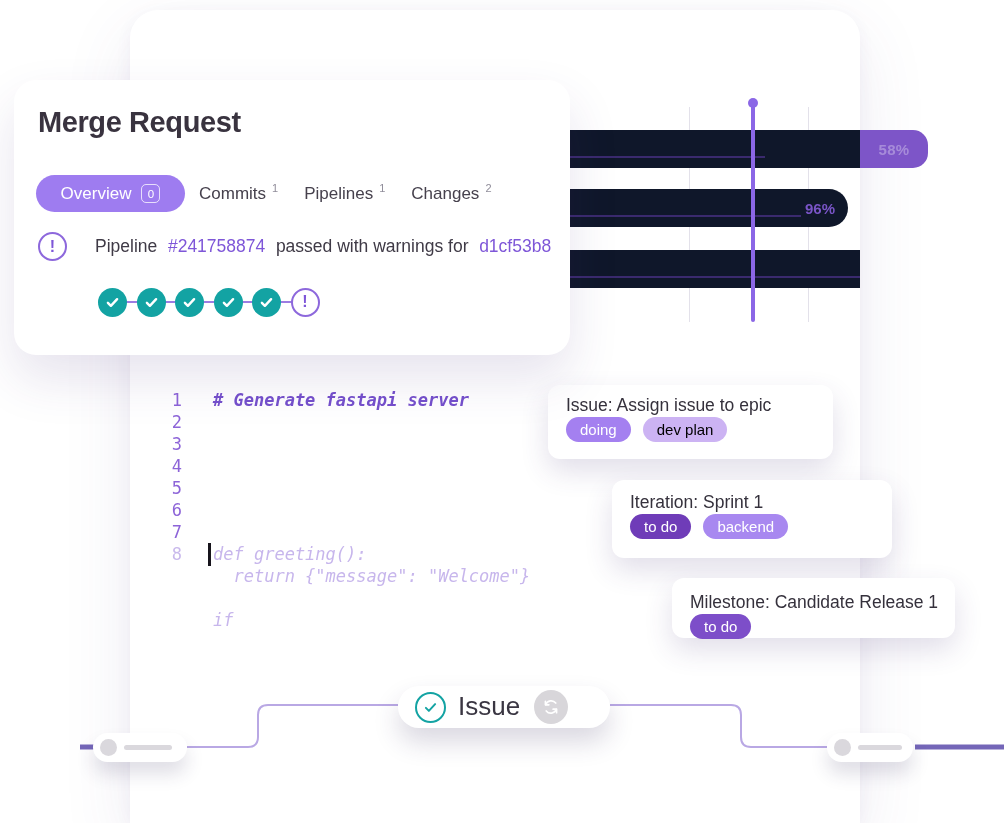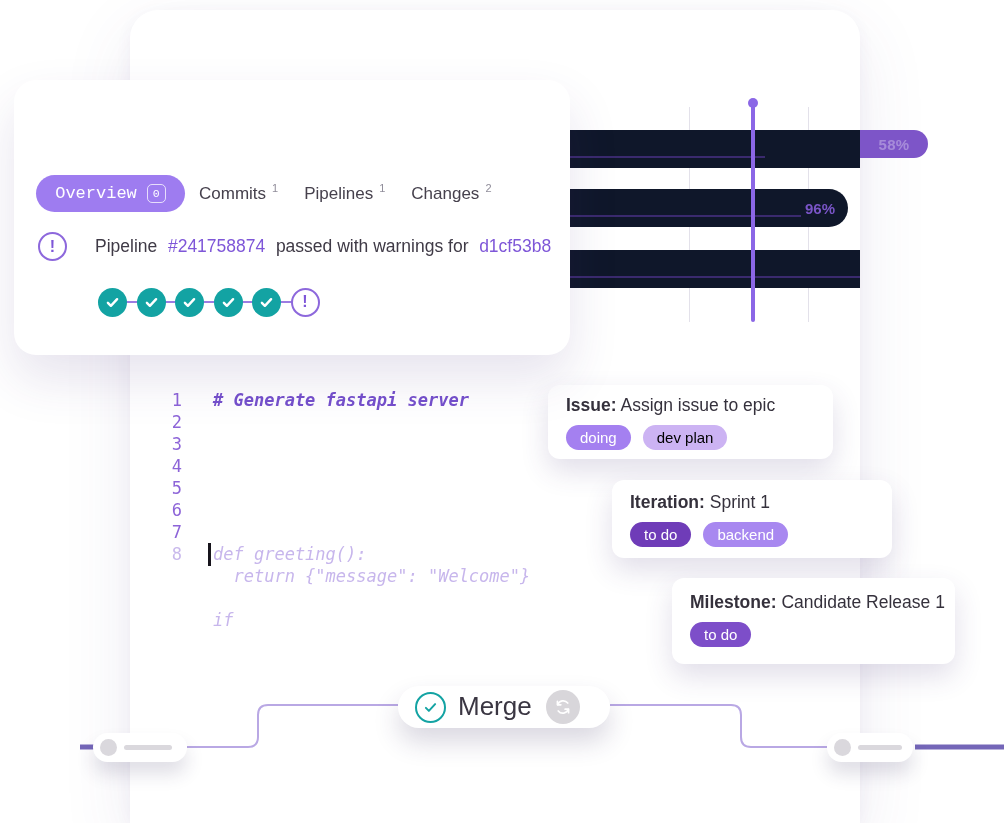--- a/index.html
+++ b/index.html
@@ -14,42 +14,42 @@
 
   
   .chart { position:absolute; inset:0; z-index:10; }
   .gridline { position:absolute; top:107px; height:215px; width:1px; background:#e3e1ea; }
   .grid-1 { left:689px; } .grid-2 { left:808px; }
   .bar { position:absolute; height:38px; background:#0f172a; }
   .bar-1-light { left:556px; top:130px; width:304px; }
   .bar-2-light { left:556px; top:189px; width:292px; border-radius:0 19px 19px 0;
     display:flex; align-items:center; justify-content:flex-end; padding-right:13px; }
   .bar-3-light { left:556px; top:250px; width:304px; }
-  .bar-dark { position:absolute; height:28px; background:#7d55c8; border-radius:0 15px 15px 0;
+  .bar-dark { position:absolute; height:38px; background:#7d55c8; border-radius:0 15px 15px 0;
     display:flex; align-items:center; }
   .bar-1-dark { left:860px; top:130px; width:68px; justify-content:center; }
   .bar-3-dark { left:860px; top:250px; width:135px; justify-content:flex-end; padding-right:18px; }
   .bar-innerline { position:absolute; height:2px; background:rgba(111,66,193,.45); }
   .line-1 { left:556px; top:156px; width:209px; }
   .line-2 { left:556px; top:215px; width:245px; }
   .line-3 { left:556px; top:276px; width:304px; }
   .bar-divider { position:absolute; left:68px; top:0; width:1.5px; height:38px; background:rgba(50,25,100,.28); }
   .pct-dark { font-size:15px; font-weight:700; color:rgba(255,255,255,.32); letter-spacing:.3px; }
   .pct-light { font-size:15px; font-weight:700; color:#7a55c8; }
   .vline { position:absolute; left:751px; top:103px; width:4px; height:219px; background:#8b67e6; border-radius:2px; }
   .vline-dot { position:absolute; left:748px; top:98px; width:10px; height:10px; border-radius:50%; background:#8b67e6; }
 
   
   .mr-card { position:absolute; left:14px; top:80px; width:556px; height:275px; background:#fff;
     border-radius:22px; z-index:40; box-shadow:0 24px 50px rgba(70,50,120,.13); }
   .mr-title { position:absolute; left:24px; top:26px; font-size:29px; font-weight:700;
     color:#39333f; letter-spacing:-.4px; }
   .mr-tabs { position:absolute; left:22px; top:95px; display:flex; align-items:center; }
   .tab-active { width:149px; height:37px; border-radius:19px; background:#9e7cf0; color:#fff;
-    display:flex; align-items:center; justify-content:center; font-size:17px; margin-right:14px; cursor:pointer;font-family:Liberation Mono, monospace; }
+    display:flex; align-items:center; justify-content:center; font-size:17px; margin-right:14px; cursor:pointer; }
   .tab-badge { width:19px; height:19px; border:1.5px solid rgba(255,255,255,.75); border-radius:5px;
     display:flex; align-items:center; justify-content:center; font-size:11.5px; margin-left:10px; }
   .tab { display:flex; align-items:flex-start; margin-right:26px; font-size:17px; color:#46414d; cursor:pointer; }
   .tab-count { font-size:11px; color:#908d9a; position:relative; top:-2px; margin-left:6px; }
   .mr-status { position:absolute; left:24px; top:152px; display:flex; align-items:center; }
   .warn-circle { width:29px; height:29px; border-radius:50%; border:2px solid #8d68dc; color:#7e56d8;
     display:flex; align-items:center; justify-content:center; font-weight:700; font-size:16px; flex:0 0 auto; }
   .status-text { margin-left:28px; font-size:17.5px; color:#3f3a46; }
   .status-text span { margin-right:.33em; }
   .status-text span:last-child { margin-right:0; }
@@ -73,24 +73,24 @@
   .code-text.code { color:#6d40c8; }
   .code-text.comment { color:#7550cc; font-style:italic;font-weight:bold; }
   .code-text.ghost { color:#c7b6ec; font-style:italic;text-align:right; }
   .caret { position:absolute; left:-5px; top:0; width:2.5px; height:23px; background:#17141c; }
 
   
   .info-card { position:absolute; background:#fff; border-radius:12px; z-index:30;
     box-shadow:0 12px 28px rgba(70,50,120,.16); padding:10px 18px; }
   .card-issue { left:548px; top:385px; width:285px; height:74px; }
   .card-iteration { left:612px; top:480px; width:280px; height:78px; padding-top:12px; }
-  .card-milestone { left:672px; top:578px; width:283px; height:86px; padding-top:14px; }
+  .card-milestone { left:672px; top:578px; width:283px; height:60px; padding-top:14px; }
   .card-title { font-size:17.5px; color:#35313c; white-space:nowrap; }
-  .card-title b { font-weight:700;margin-top:33px; }
-  .card-tags { display:flex; gap:12px; margin-top:9px; }
+  .card-title b { font-weight:400;margin-top:33px; }
+  .card-tags { display:flex; gap:12px; margin-top:1px; }
   .tag { height:25px; padding:0 14px; border-radius:13px; display:flex; align-items:center;
     font-size:15px; color:#fff; cursor:pointer; }
 
   
   .rail-svg { position:absolute; inset:0; z-index:45; pointer-events:none; }
   .node-pill { position:absolute; height:29px; background:#fff; border-radius:15px; z-index:50;
     box-shadow:0 12px 18px rgba(50,40,90,.15); }
   .pill-left { left:93px; top:733px; width:94px; }
   .pill-right { left:827px; top:733px; width:86px; }
   .pill-dot { position:absolute; left:7px; top:6px; width:17px; height:17px; border-radius:50%; background:#dad8dd; }
@@ -133,20 +133,21 @@
     <div class="bar-innerline line-2"></div>
 
     <div class="bar bar-3-light"></div>
     <div class="bar-innerline line-3"></div>
 
     <div class="vline"></div>
     <div class="vline-dot"></div>
   </div>
 
   <div class="mr-card">
+    <div class="mr-title">Merge Request</div>
     <div class="mr-tabs">
         <div class="tab-active">
           <span>Overview</span>
           <span class="tab-badge">0</span>
         </div>
         <div class="tab">
           <span>Commits</span>
           <span class="tab-count">1</span>
         </div>
         <div class="tab">
@@ -250,21 +251,21 @@
     <div class="pill-dot"></div>
     <div class="pill-dash"></div>
   </div>
 
   <div class="merge-btn">
     <div class="merge-check">
       <svg viewBox="0 0 24 24">
           <path d="M5.5 12.5l4.2 4.2 8.8-9.4" fill="none" stroke="#13a3a3" stroke-width="2.8" stroke-linecap="round" stroke-linejoin="round"></path>
         </svg>
     </div>
-    <div class="merge-label">Merge</div>
+    <div class="merge-label">Issue</div>
     <div class="merge-refresh">
       <svg viewBox="0 0 24 24" fill="none" stroke="#ffffff" stroke-width="2" stroke-linecap="round" stroke-linejoin="round">
         <path d="M17.7 7.3A7 7 0 0 0 5.6 9.2"></path>
         <polyline points="5.3,5.2 5.3,9.4 9.5,9.4"></polyline>
         <path d="M6.3 16.7a7 7 0 0 0 12.1-1.9"></path>
         <polyline points="18.7,18.8 18.7,14.6 14.5,14.6"></polyline>
       </svg>
     </div>
   </div>
 

